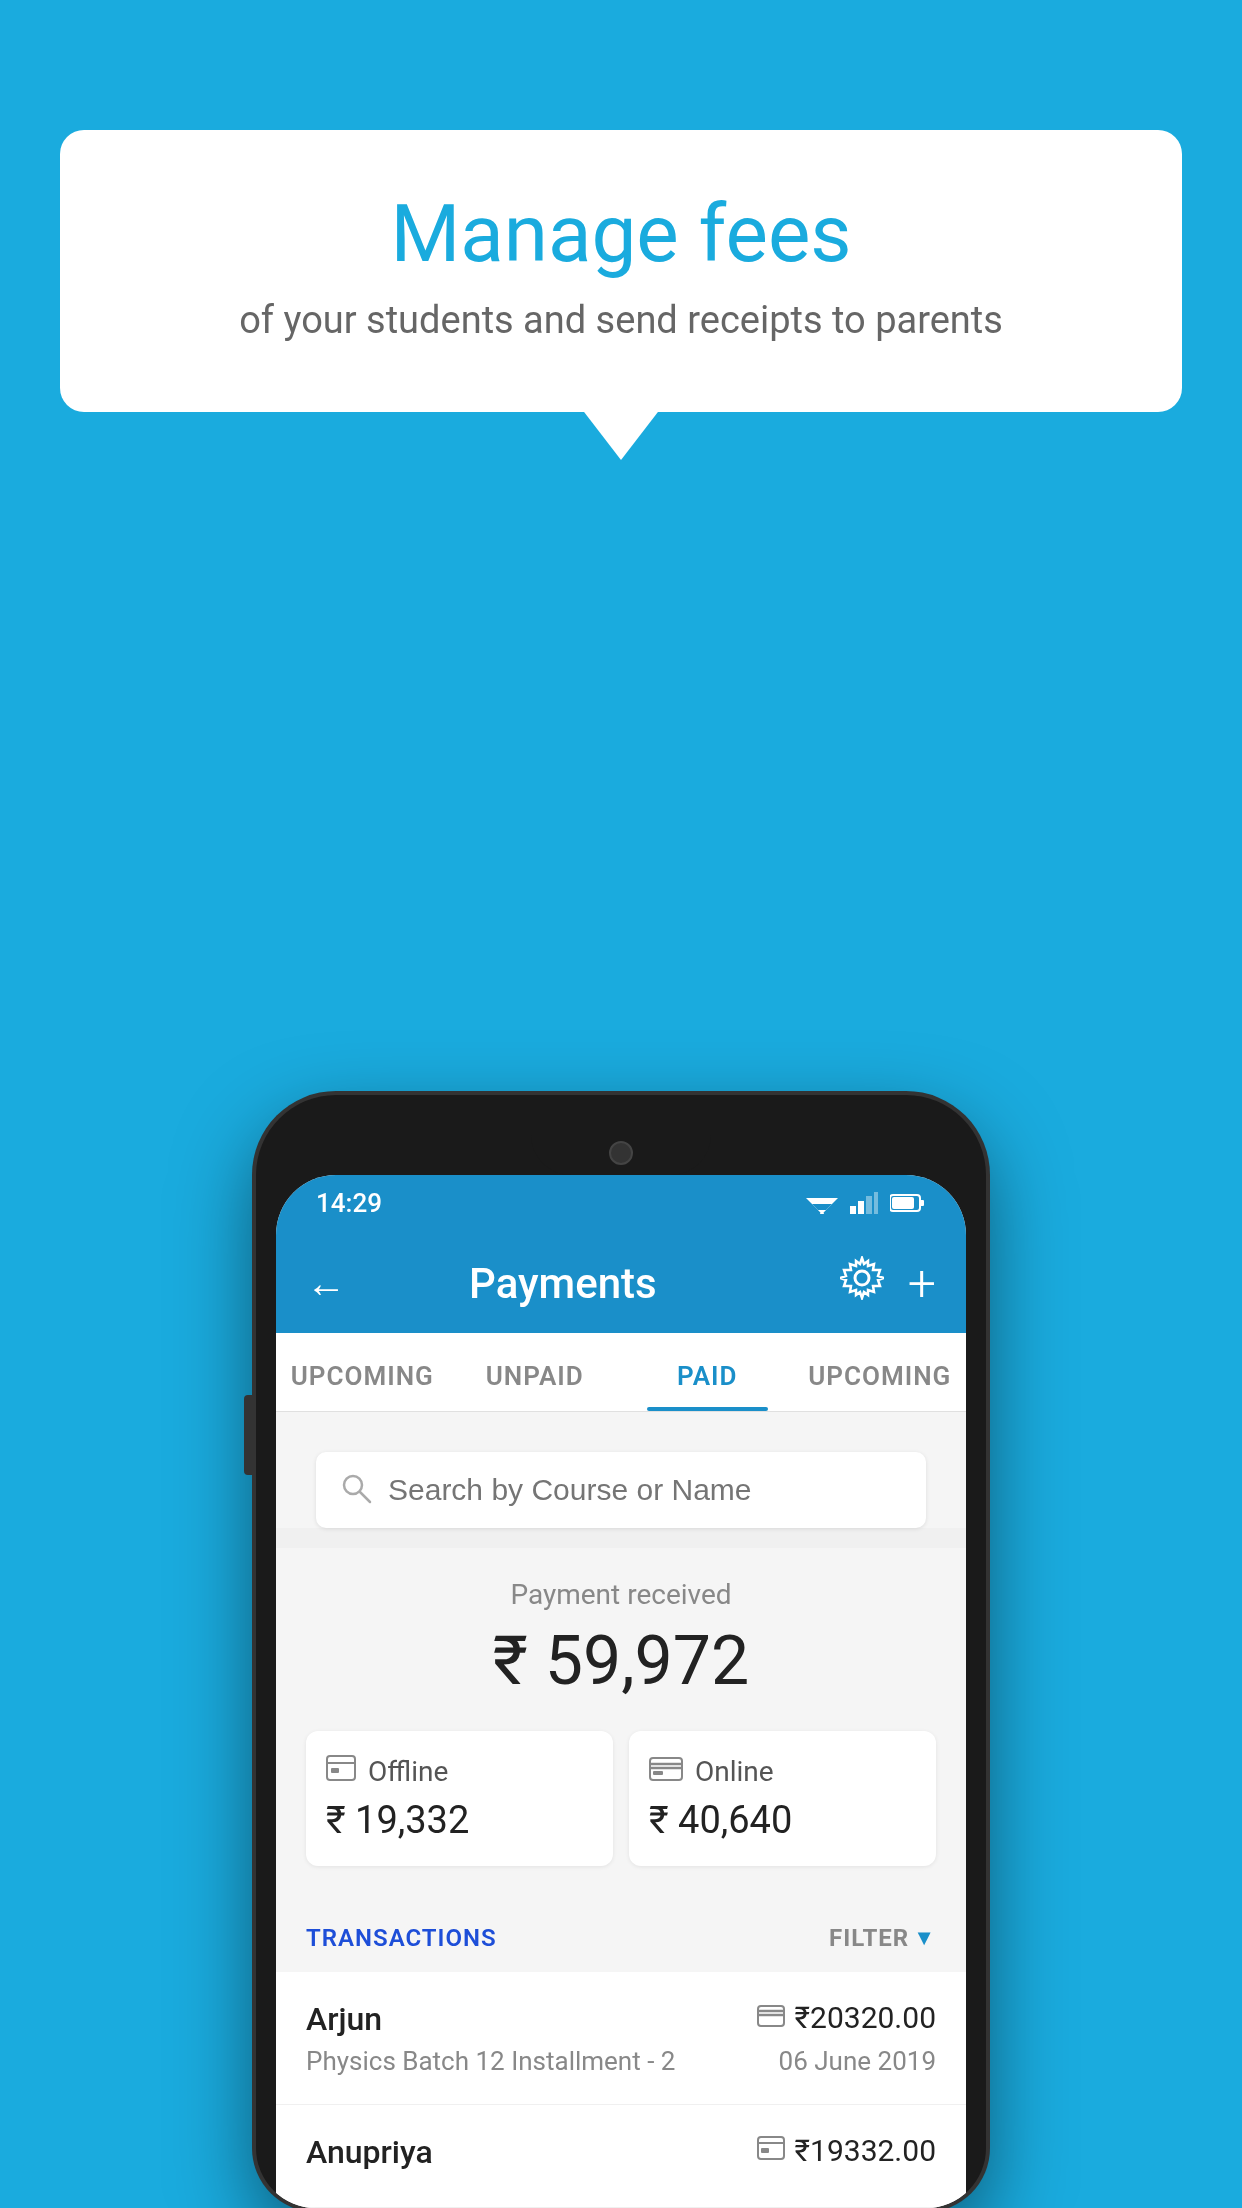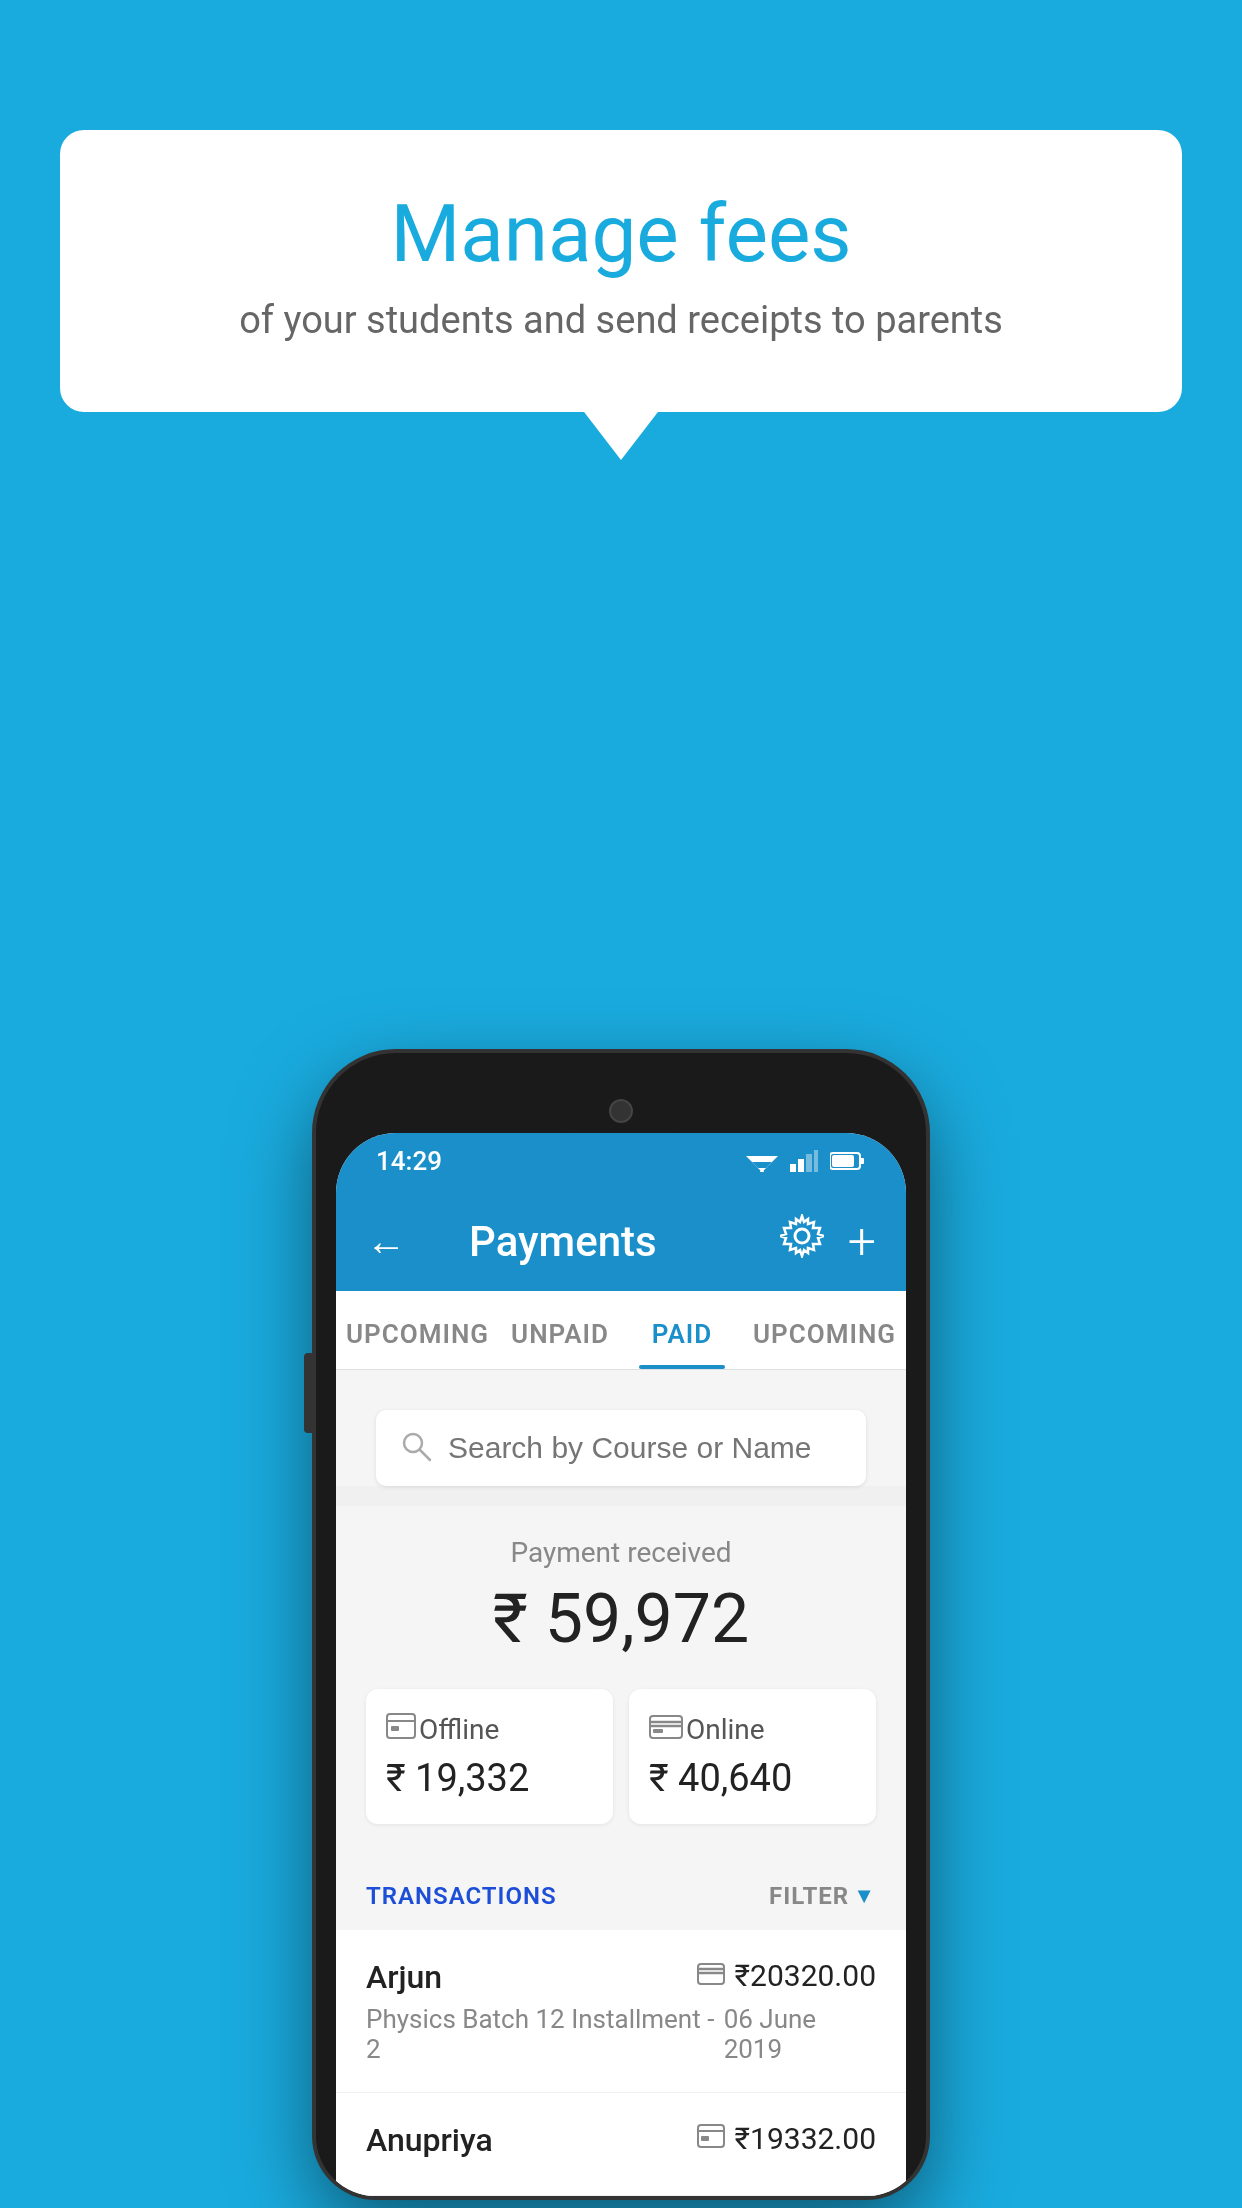--- a/index.html
+++ b/index.html
@@ -49,24 +49,24 @@
 
     .tooltip-subtitle {
       font-size: 38px;
       color: #666;
       font-weight: 400;
     }
 
     
     .phone-wrapper {
       position: absolute;
-      bottom: 12px;
+      bottom: 0;
       left: 50%;
       transform: translateX(-50%);
-      width: 610px;
+      width: 730px;
     }
 
     .phone-outer {
       background: #1a1a1a;
       border-radius: 80px 80px 60px 60px;
       padding: 20px 20px 0;
       box-shadow: 0 0 0 4px #333, 0 30px 80px rgba(0,0,0,0.5);
       overflow: hidden;
     }
 
@@ -256,21 +256,21 @@
       flex: 1;
       background: white;
       border-radius: 12px;
       padding: 24px 20px;
       box-shadow: 0 1px 4px rgba(0,0,0,0.08);
     }
 
     .payment-card-header {
       display: flex;
       align-items: center;
-      gap: 3px;
+      gap: 12px;
       margin-bottom: 10px;
     }
 
     .card-icon {
       color: #888;
       font-size: 28px;
     }
 
     .card-type-label {
       font-size: 28px;

